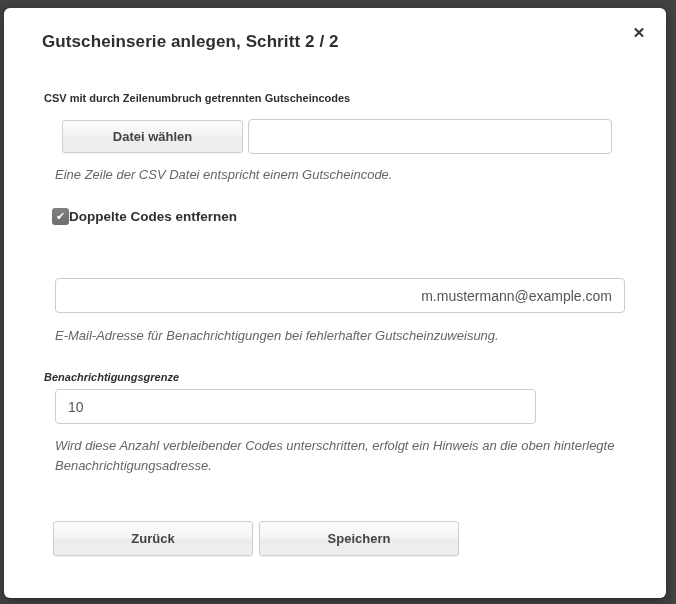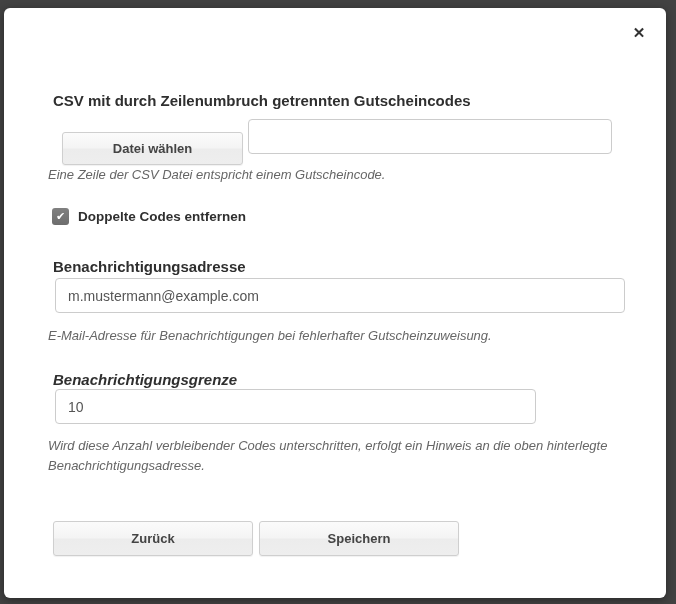--- a/index.html
+++ b/index.html
@@ -32,68 +32,68 @@
     width: 22px; height: 22px;
     line-height: 22px;
     text-align: center;
     font-size: 15px;
     font-weight: bold;
     color: #333333;
     cursor: pointer;
   }
   .field-label {
     position: absolute;
-    left: 49px;
-    font-size: 15px;
+    left: 40px;
+    font-size: 11px;
     font-weight: bold;
     color: #2f2f2f;
   }
   .helper-text {
     position: absolute;
-    left: 44px;
+    left: 51px;
     font-size: 13px;
     font-style: italic;
     color: #666666;
     line-height: 1.55;
     width: 575px;
   }
   .btn {
     background: linear-gradient(to bottom, #fbfbfb 0%, #f4f4f4 49%, #ececec 51%, #eeeeee 100%);
     border: 1px solid #cfcfcf;
     border-radius: 3px;
     font-family: "Liberation Sans", sans-serif;
     font-size: 13px;
     font-weight: bold;
     color: #444444;
     cursor: pointer;
     box-shadow: 0 1px 1px rgba(0,0,0,0.06);
   }
   .file-button {
     position: absolute;
-    left: 58px; top: 124px;
+    left: 58px; top: 112px;
     width: 181px; height: 33px;
   }
   .text-input {
     position: absolute;
     border: 1px solid #cccccc;
     border-radius: 4px;
     font-family: "Liberation Sans", sans-serif;
     font-size: 14px;
     color: #555555;
     padding: 0 12px;
     background: #ffffff;
     outline: none;
   }
   .file-input {
     left: 244px; top: 111px;
     width: 364px; height: 35px;
   }
   .email-input {
     left: 51px; top: 270px;
-    width: 570px; height: 35px;
+    width: 570px; height: 35px; text-align: right;
   }
   .limit-input {
     left: 51px; top: 381px;
     width: 481px; height: 35px;
   }
   .checkbox-row {
     position: absolute;
     left: 48px; top: 200px;
     display: flex;
     align-items: center;
@@ -104,58 +104,57 @@
     background: linear-gradient(to bottom, #808080, #6d6d6d);
     border-radius: 3px;
     display: flex;
     align-items: center;
     justify-content: center;
     color: #ffffff;
     font-size: 11px;
     line-height: 17px;
   }
   .checkbox-label {
-    margin-left: 9px;
     font-size: 13.5px;
     font-weight: bold;
     color: #2f2f2f;
   }
   .back-button {
     position: absolute;
     left: 49px; top: 513px;
     width: 200px; height: 35px;
   }
   .save-button {
     position: absolute;
     left: 255px; top: 513px;
     width: 200px; height: 35px;
   }
 </style>
 </head>
 <body>
 
 <div class="dialog">
 
+  <div class="dialog-title">Gutscheinserie anlegen, Schritt 2 / 2</div>
 
   <div class="close-btn">✕</div>
 
   <div class="field-label" style="top: 84px;">CSV mit durch Zeilenumbruch getrennten Gutscheincodes</div>
 
   <button class="btn file-button">Datei wählen</button>
 
   <input class="text-input file-input" type="text" value="" style="">
 
   <div class="helper-text" style="top: 157px;">Eine Zeile der CSV Datei entspricht einem Gutscheincode.</div>
 
   <div class="checkbox-row">
     <span class="checkbox-box">✔</span>
     <span class="checkbox-label">Doppelte Codes entfernen</span>
   </div>
 
-  <div class="field-label" style="top: 250px;">Benachrichtigungsadresse</div>
 
   <input class="text-input email-input" type="text" value="m.mustermann@example.com" style="">
 
   <div class="helper-text" style="top: 318px;">E-Mail-Adresse für Benachrichtigungen bei fehlerhafter Gutscheinzuweisung.</div>
 
   <div class="field-label" style="top: 363px; font-style: italic;">Benachrichtigungsgrenze</div>
 
   <input class="text-input limit-input" type="text" value="10" style="">
 
   <div class="helper-text" style="top: 428px;">Wird diese Anzahl verbleibender Codes unterschritten, erfolgt ein Hinweis an die oben hinterlegte Benachrichtigungsadresse.</div>

